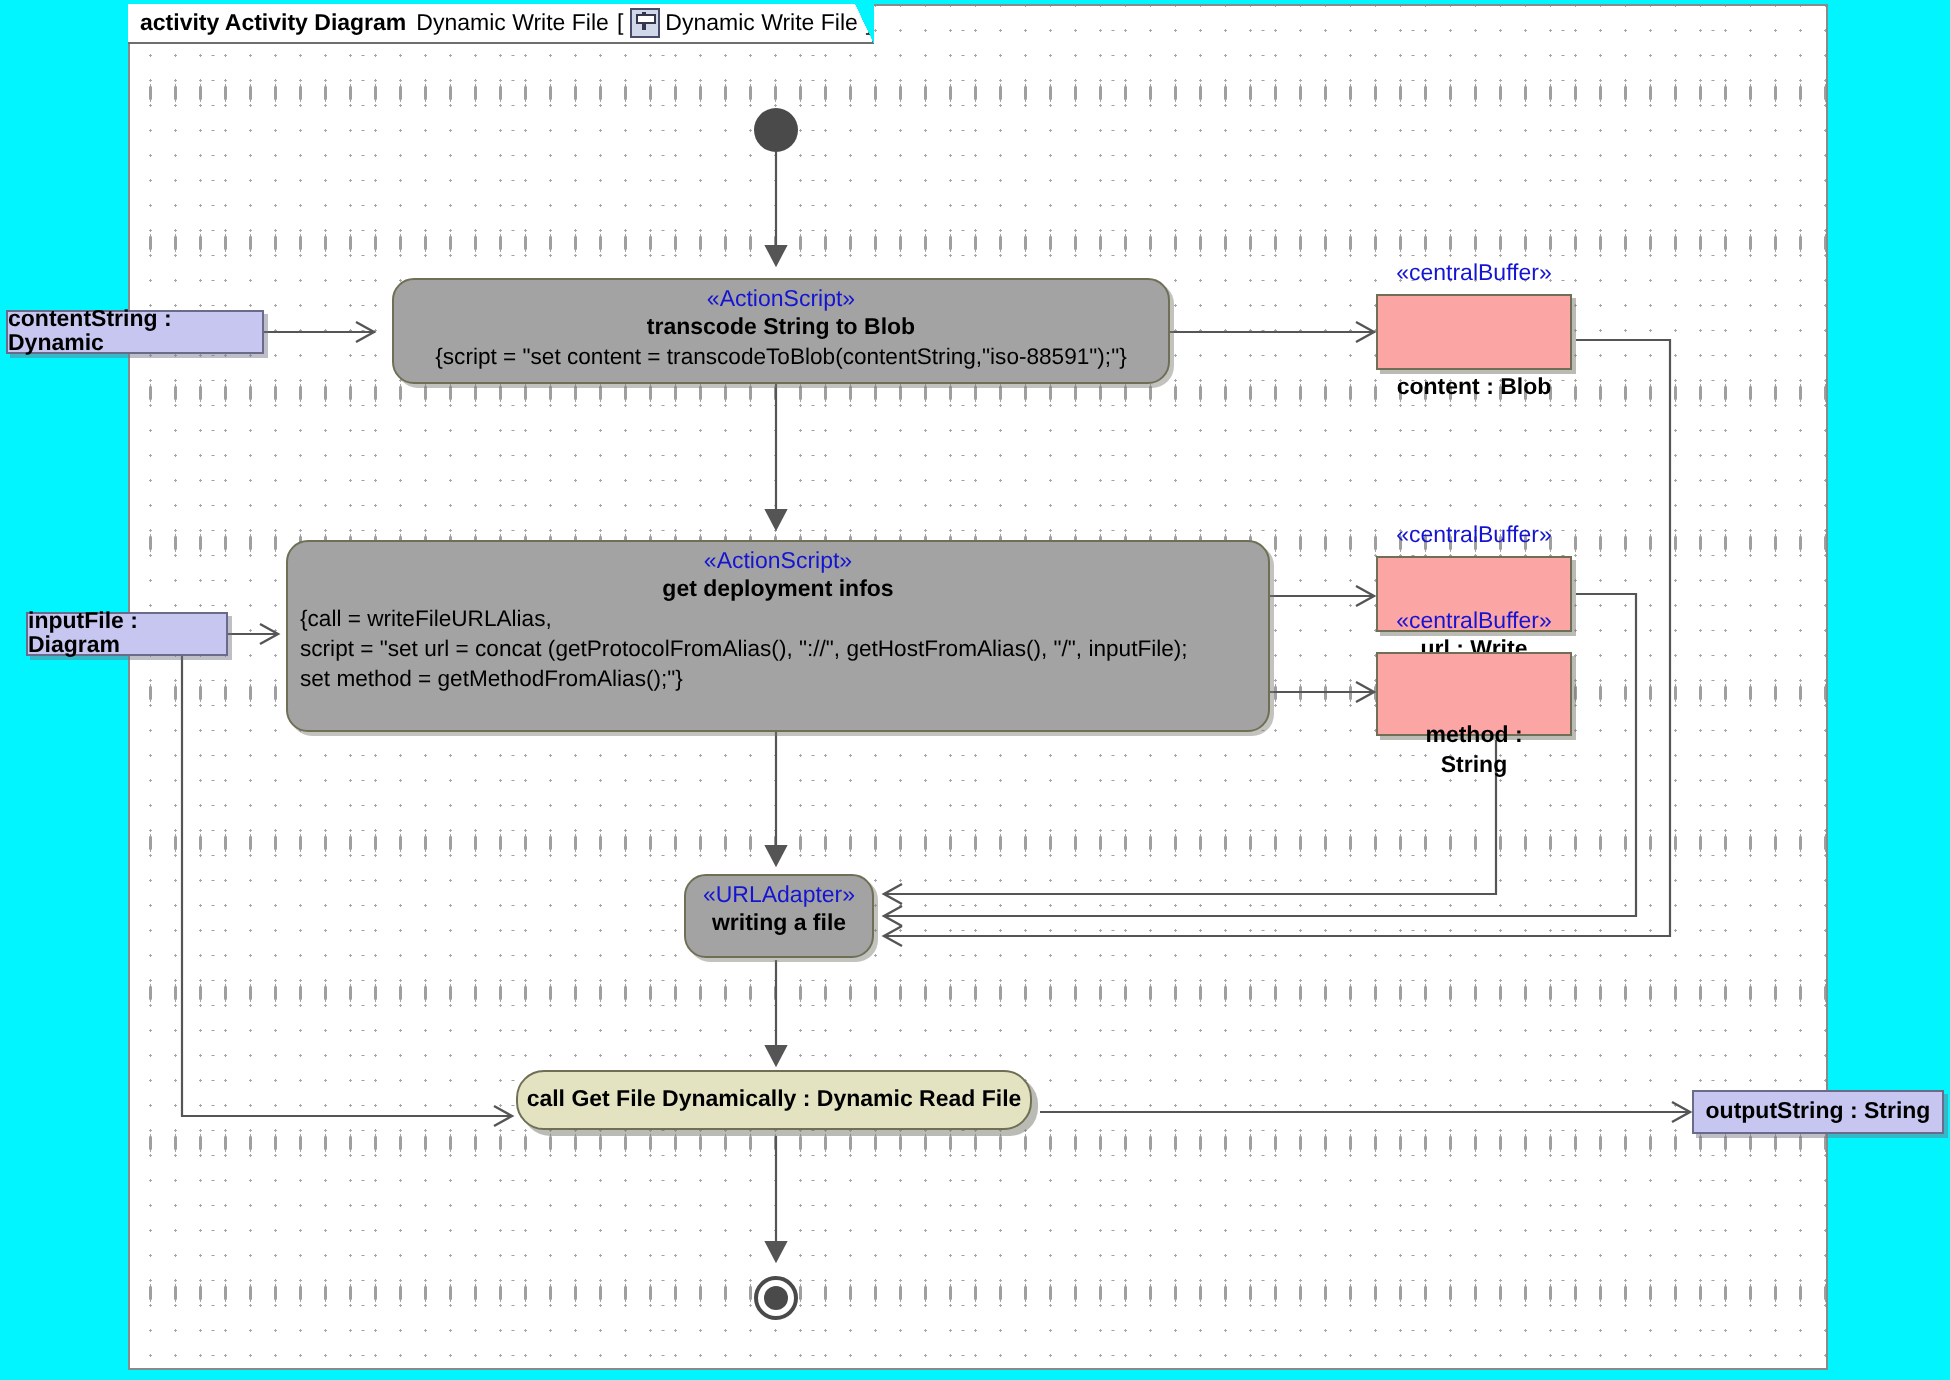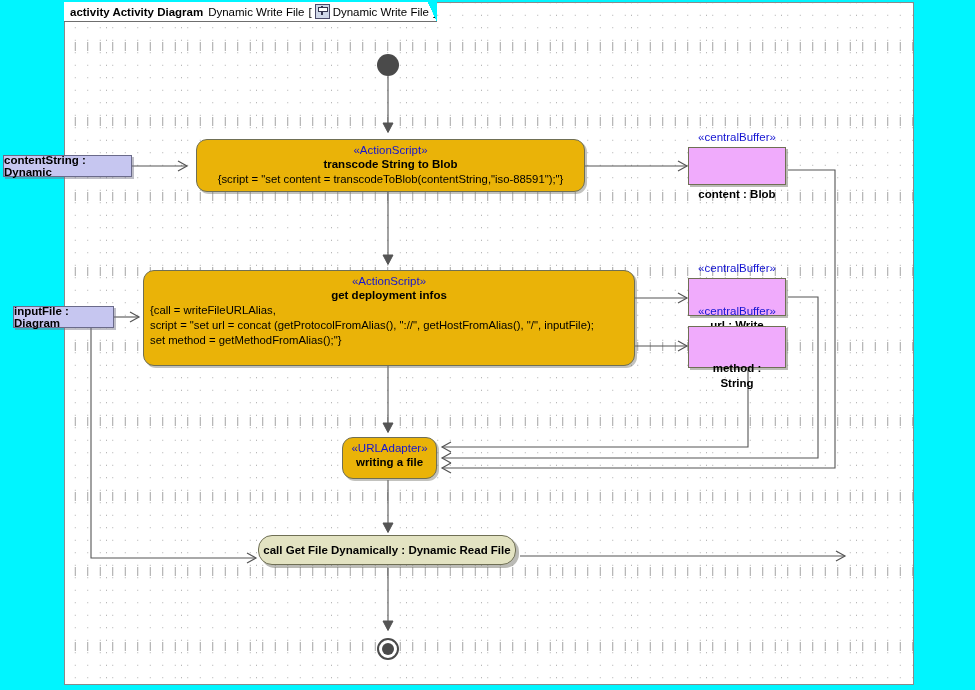--- a/index.html
+++ b/index.html
@@ -70,39 +70,39 @@
     background:linear-gradient(to bottom left, #00f5ff 49.6%, transparent 50%);
   }
 
   
   svg.edges{position:absolute;left:0;top:0;width:975px;height:690px;overflow:visible;}
 
   
   .node{position:absolute;box-sizing:border-box;z-index:3;}
 
   .action{
-    background:#eab308;
+    background:#a3a3a3;
     border:1px solid #6f6f55;
     border-radius:11px;
     box-shadow:2px 2px 0 0 rgba(120,120,110,.45);
     padding:3px 6px 4px 6px;
   }
   .stereo{
     color:#1414d2;font-size:11.5px;text-align:center;line-height:14px;
   }
   .aname{
     font-weight:bold;font-size:11.5px;text-align:center;color:#000;line-height:15px;
   }
   .abody{
     font-size:11.3px;color:#000;line-height:15px;text-align:left;
     white-space:pre;
   }
 
   .buffer{
-    background:#f0abfc;
+    background:#fca5a5;
     border:1px solid #6f6f55;
     box-shadow:2px 2px 0 0 rgba(120,120,110,.5);
     display:flex;flex-direction:column;justify-content:center;
     padding:2px 6px;
     gap:43px;
   }
   .buffer .stereo{line-height:14px;}
   .buffer .aname{line-height:15px;}
 
   .callnode{
@@ -242,14 +242,17 @@
   </div>
 
   <div class="node param" style="left:3px;top:155px;width:129px;height:22px;">
     <span>contentString : Dynamic</span>
   </div>
 
   <div class="node param" style="left:13px;top:306px;width:101px;height:22px;">
     <span>inputFile : Diagram</span>
   </div>
 
+  <div class="node param" style="left:846px;top:545px;width:126px;height:22px;">
+    <span>outputString : String</span>
+  </div>
 
 </div>
 
 </body></html>

